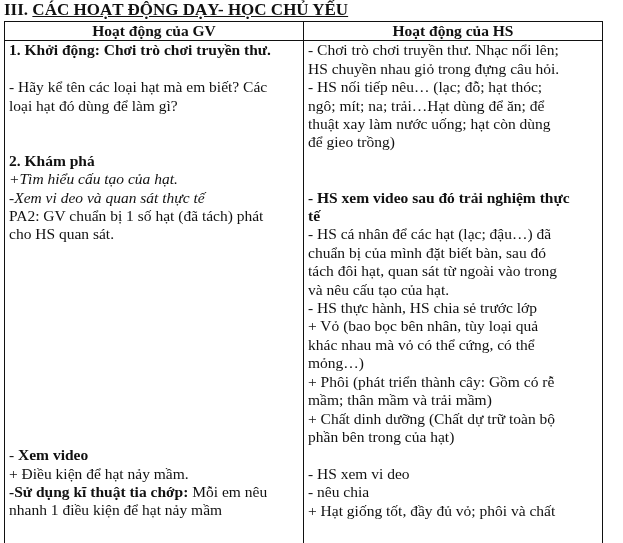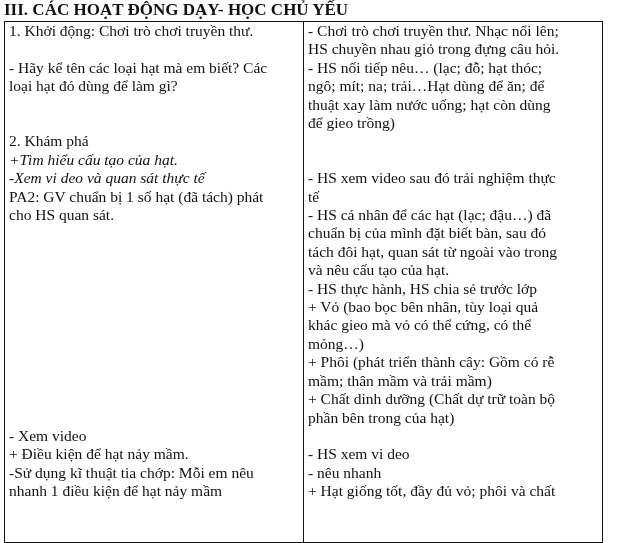--- a/index.html
+++ b/index.html
@@ -1,47 +1,51 @@
 <!DOCTYPE html>
 <html><head>
 <meta charset="utf-8">
 <style>
   html, body { margin:0; padding:0; background:#ffffff; }
   body { width:623px; height:543px; overflow:hidden; position:relative;
          font-family:"Liberation Serif", "DejaVu Serif", serif; color:#111; }
   .title { position:absolute; left:4px; top:0px; font-size:17px; font-weight:bold;
            line-height:20px; white-space:nowrap; }
-  .title .u { }
+  .title .u { text-decoration:underline; }
   table.main { position:absolute; left:4px; top:21px; width:598px; border-collapse:collapse;
                table-layout:fixed; }
   table.main td, table.main th { border:1.5px solid #111; vertical-align:top; padding:0 4px;
                font-size:15.5px; line-height:18.4px; }
   table.main th { font-weight:bold; text-align:center; height:18px; }
   col.c1 { width:299px; } col.c2 { width:299px; }
   .ln { display:block; text-align:justify; text-align-last:left; }
-  .b { font-weight:normal; }
+  .b { font-weight:bold; }
   .i { font-style:italic; }
   .bi { font-weight:normal; font-style:italic; }
   .gap { display:block; height:18.4px; }
   td.body { height:520px; }
 </style>
 </head>
 <body>
 
 <div class="title">
   <span>III.</span>
   <span class="u">CÁC HOẠT ĐỘNG DẠY- HỌC CHỦ YẾU</span>
 </div>
 
 <table class="main">
   <colgroup>
       <col class="c1">
       <col class="c2">
     </colgroup>
   <tbody>
+      <tr>
+    <th>Hoạt động của GV</th>
+    <th>Hoạt động của HS</th>
+  </tr>
   <tr>
     <td class="body">
       <span class="ln b">1. Khởi động: Chơi trò chơi truyền thư.</span>
       <span class="gap"></span>
       <span class="ln">- Hãy kể tên các loại hạt mà em biết? Các</span>
       <span class="ln">loại hạt đó dùng để làm gì?</span>
       <span class="gap"></span>
       <span class="gap"></span>
       <span class="ln b">2. Khám phá</span>
       <span class="ln i">+Tìm hiểu cấu tạo của hạt.</span>
@@ -74,26 +78,26 @@
       <span class="gap"></span>
       <span class="gap"></span>
       <span class="ln b">- HS xem video sau đó trải nghiệm thực</span>
       <span class="ln b">tế</span>
       <span class="ln">-  HS cá nhân để các hạt (lạc; đậu…) đã</span>
       <span class="ln">chuẩn bị của mình đặt biết bàn, sau đó</span>
       <span class="ln">tách đôi hạt, quan sát từ ngoài vào trong</span>
       <span class="ln">và nêu cấu tạo của hạt.</span>
       <span class="ln">- HS thực hành, HS chia sẻ trước lớp</span>
       <span class="ln">+ Vỏ (bao bọc bên nhân, tùy loại quả</span>
-      <span class="ln">khác gieo mà vỏ có thể cứng, có thể</span>
+      <span class="ln">khác nhau mà vỏ có thể cứng, có thể</span>
       <span class="ln">mỏng…)</span>
       <span class="ln">+ Phôi (phát triển thành cây: Gồm có rễ</span>
       <span class="ln">mầm; thân mầm và trải mầm)</span>
       <span class="ln">+ Chất dinh dưỡng (Chất dự trữ toàn bộ</span>
       <span class="ln">phần bên trong của hạt)</span>
       <span class="gap"></span>
       <span class="ln">- HS xem vi deo</span>
-      <span class="ln">- nêu nhanh</span>
+      <span class="ln">- nêu chia</span>
       <span class="ln">+ Hạt giống tốt, đầy đủ vỏ; phôi và chất</span>
     </td>
   </tr>
 </tbody>
   </table>
 
 </body></html>

